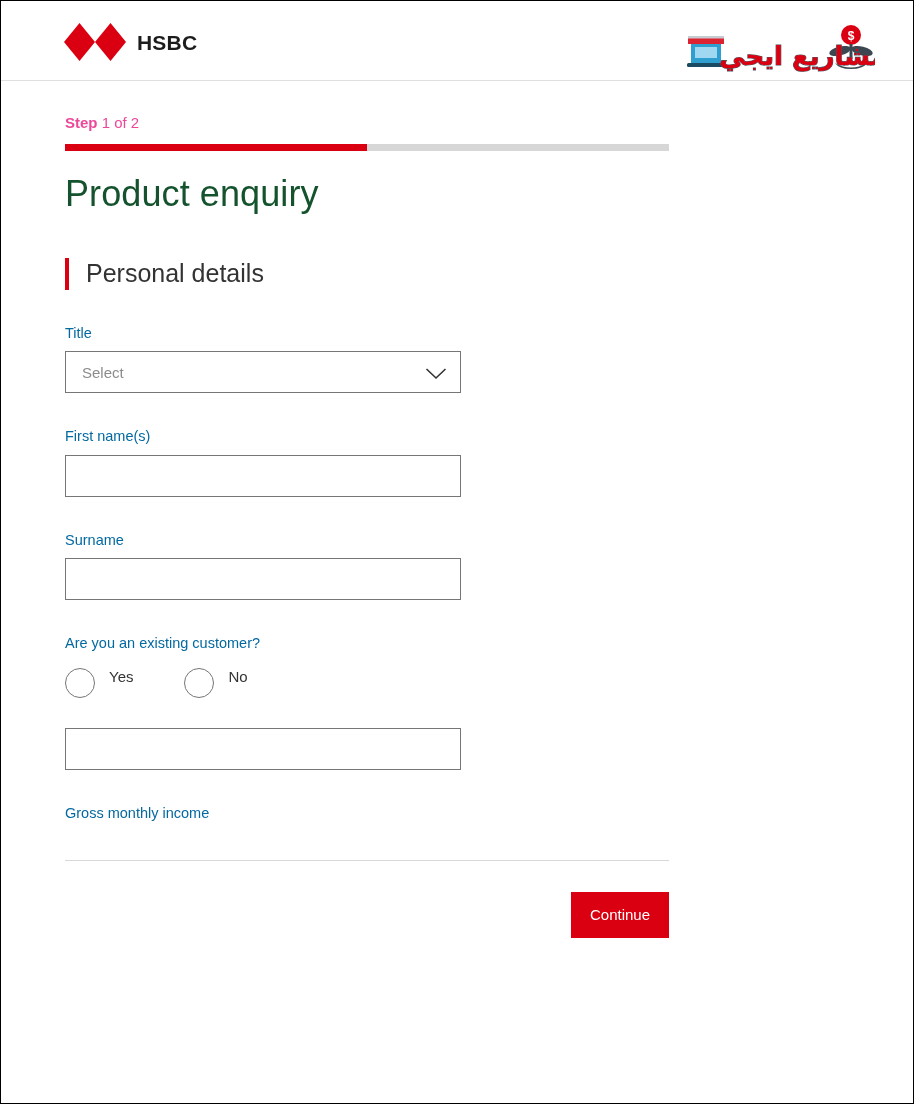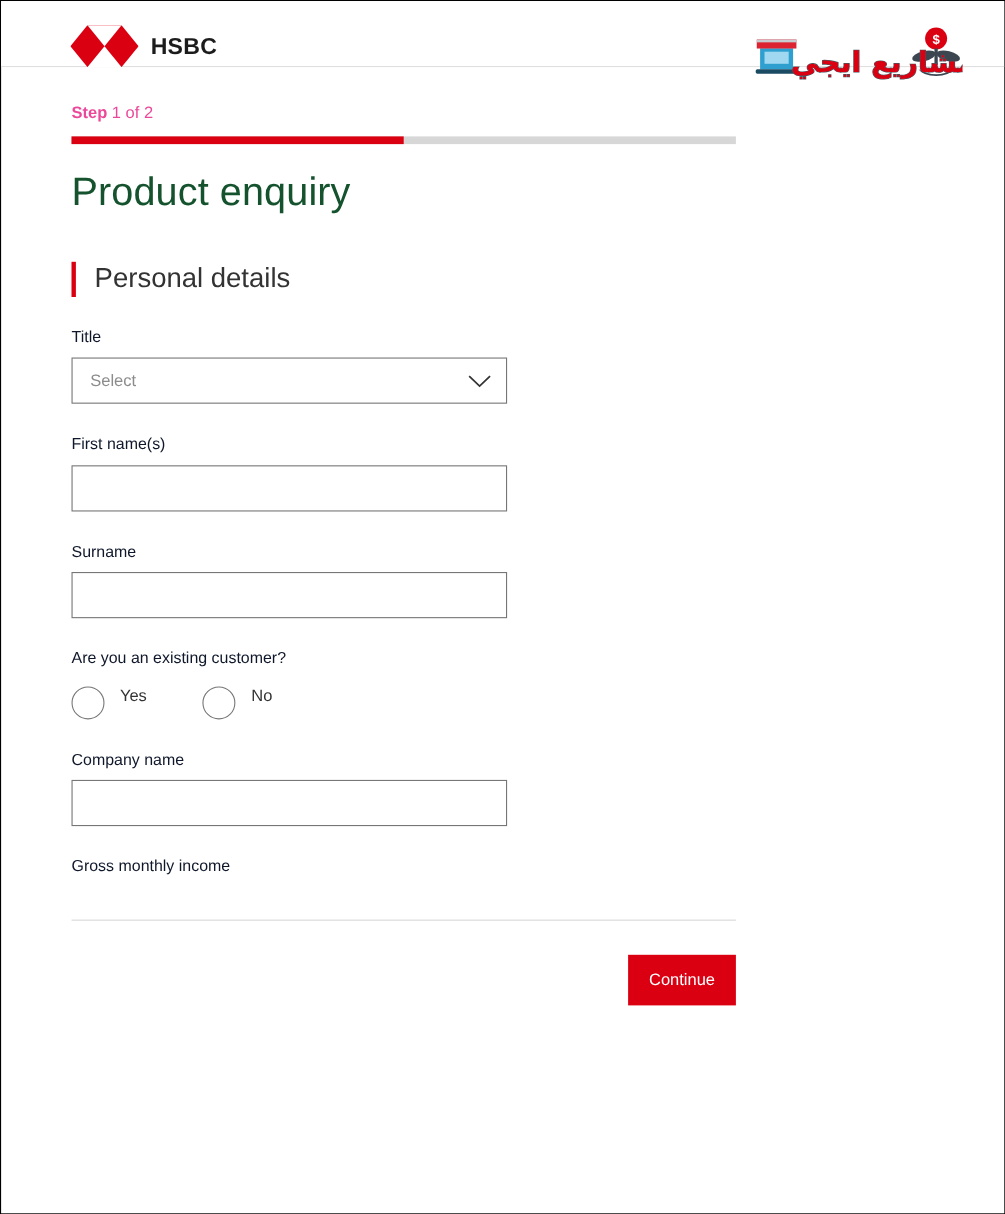--- a/index.html
+++ b/index.html
@@ -21,21 +21,21 @@
     height: 1104px;
     border: 1px solid #000000;
     background: #ffffff;
     overflow: hidden;
   }
 
   
   .header {
     position: relative;
     box-sizing: border-box;
-    height: 60px;
+    height: 80px;
     border-bottom: 1px solid #e0e0e0;
     background: #ffffff;
   }
   .hsbc-logo {
     position: absolute;
     left: 63px;
     top: 22px;
     display: flex;
     align-items: center;
     gap: 11px;
@@ -112,23 +112,24 @@
   .section-title {
     font-size: 25px;
     font-weight: normal;
     color: #333333;
     line-height: 1;
   }
 
   .field { margin-top: 30px; }
   .field-label {
     font-size: 14.5px;
-    color: #0f172a;
+    color: #0369a1;
     line-height: 1;
     margin-bottom: 11px;
+    margin-top: 36px;
   }
   .field-box {
     box-sizing: border-box;
     width: 396px;
     height: 42px;
     border: 1px solid #767676;
     background: #ffffff;
     display: flex;
     align-items: center;
     padding: 0 13px 0 16px;
@@ -285,21 +286,20 @@
           <span class="radio-label">Yes</span>
         </div>
         <div class="radio-opt">
           <span class="radio-circle"></span>
           <span class="radio-label">No</span>
         </div>
       </div>
     </div>
 
     <div class="field">
-      <div class="field-label">Company name</div>
       <div class="field-box">
         <span class="value-text"></span>
       </div>
     </div>
 
     <div class="field">
       <div class="field-label">Gross monthly income</div>
     </div>
 
     <div class="divider"></div>

